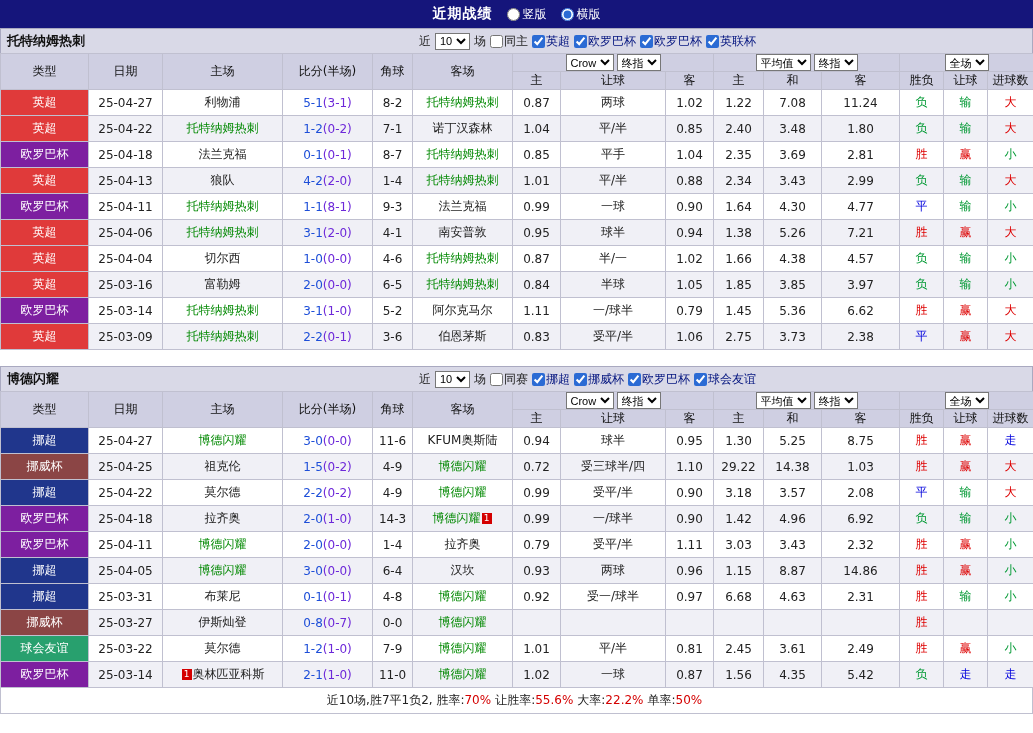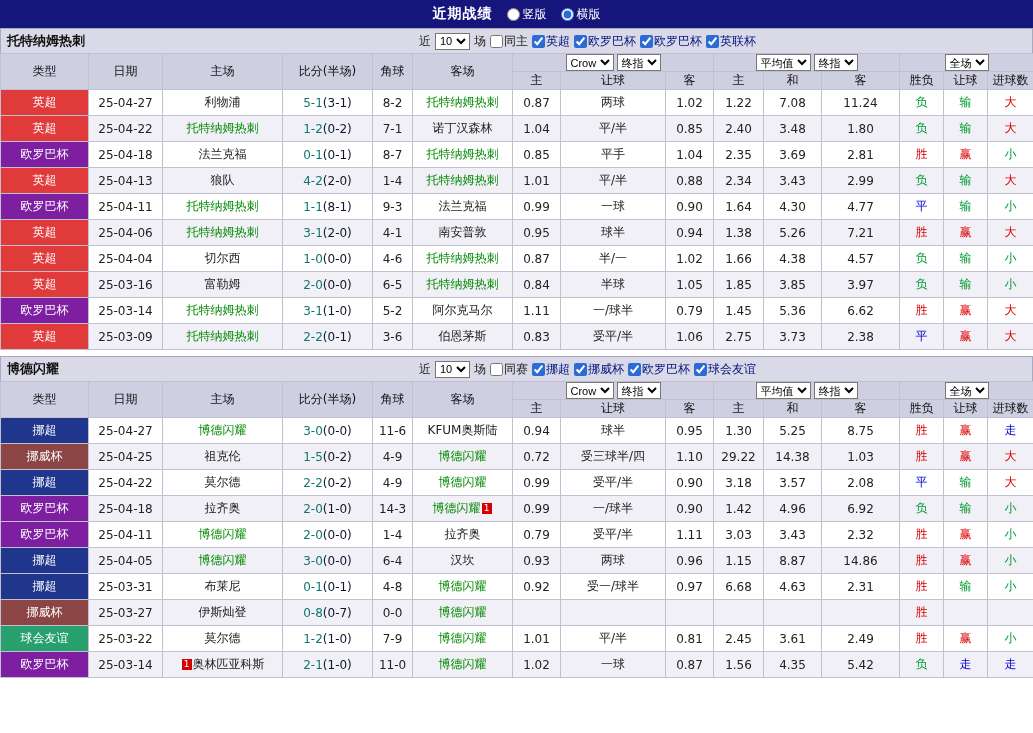--- a/index.html
+++ b/index.html
@@ -2,36 +2,36 @@
 <html><head>
 <meta charset="utf-8">
 <style>
 *{box-sizing:border-box;margin:0;padding:0}
 html,body{background:#fff}
 body{width:1033px;font-family:"DejaVu Sans","Liberation Sans",sans-serif;font-size:12px;color:#222}
 .topbar{height:28px;background:#15157b;display:flex;align-items:center;justify-content:center;gap:14px;color:#fff}
 .top-title{font-weight:bold;font-size:14px;letter-spacing:1px}
 .topbar label{display:inline-flex;align-items:center;gap:3px;cursor:pointer}
 .topbar input{accent-color:#2b6bd4}
-.section+.section{margin-top:6px}
+.section+.section{margin-top:16px}
 .section-header{position:relative;height:25px;background:#d9d9e7;border:1px solid #a9a9c0;border-bottom:none;display:flex;align-items:center;padding:0 6px}
 .team-name{font-weight:bold;font-size:13px;color:#111}
 .filters{position:absolute;left:418px;display:flex;align-items:center;gap:4px;white-space:nowrap;font-size:12px}
 .filters select,thead select{height:17px;font-size:11px;border:1px solid #777;background:#fff}
 .filters label{display:inline-flex;align-items:center;gap:1px;cursor:pointer}
 .filters input[type=checkbox]{width:13px;height:13px;accent-color:#2b6bd4}
 .lg-filter span{color:#00127e}
 table{width:1033px;border-collapse:collapse;table-layout:fixed}
 th,td{border:1px solid #c0c0d0;text-align:center;overflow:hidden;white-space:nowrap}
 thead th{background:#cfcfe2;font-weight:normal;height:17px;color:#111;font-size:12px}
 tbody td{height:26px;font-size:12px}
 tbody tr:nth-child(even){background:#f0f0f6}
 .league-badge{color:#fff}
-.score-main{color:#0f766e}
-.score-half{color:#0f172a}
+.score-main{color:#1d4ed8}
+.score-half{color:#6d28d9}
 .tracked{color:#008800}
 .red-card{display:inline-block;background:#d40000;color:#fff;font-size:9px;width:10px;height:11px;line-height:11px;margin:0 1px;vertical-align:1px;text-align:center}
 .section-footer{border:1px solid #c0c0d0;border-top:none;text-align:center;padding:4px 0;min-height:22px}
 .stat-value{color:#d40000;margin-right:4px}
 .group-selects{display:flex;justify-content:center;gap:3px;align-items:center}
 </style>
 </head>
 <body>
 
 <div class="topbar">
@@ -561,13 +561,14 @@
           <td>0.87</td>
           <td>1.56</td>
           <td>4.35</td>
           <td>5.42</td>
           <td style="color: rgb(0, 153, 51);">负</td>
           <td style="color: rgb(0, 0, 221);">走</td>
           <td style="color: rgb(0, 0, 221);">走</td>
         </tr>
       </tbody>
   </table>
+  <div class="section-footer"><span>近10场,胜7平1负2, </span><span>胜率:</span><span class="stat-value">70%</span><span>让胜率:</span><span class="stat-value">55.6%</span><span>大率:</span><span class="stat-value">22.2%</span><span>单率:</span><span class="stat-value">50%</span></div>
 </div>
 
 </body></html>

